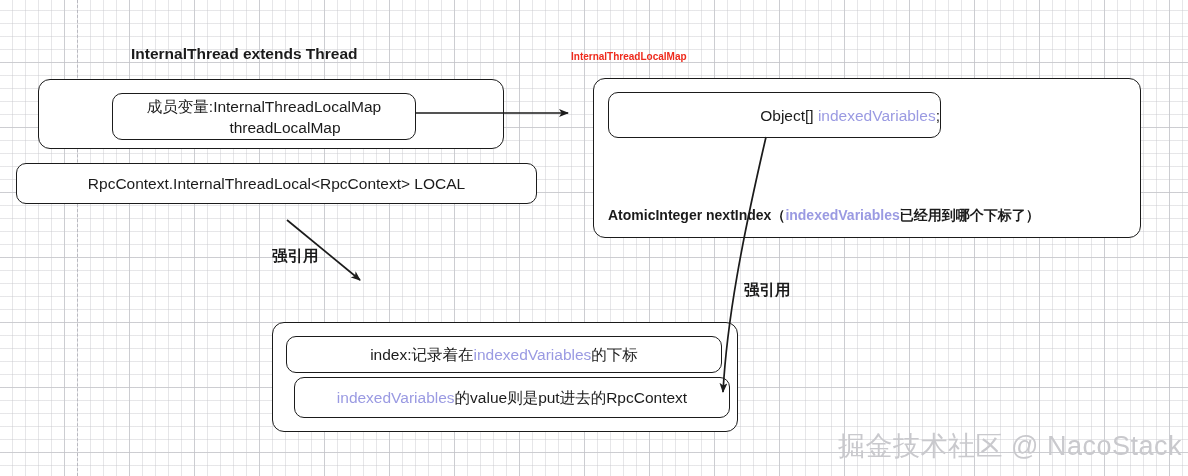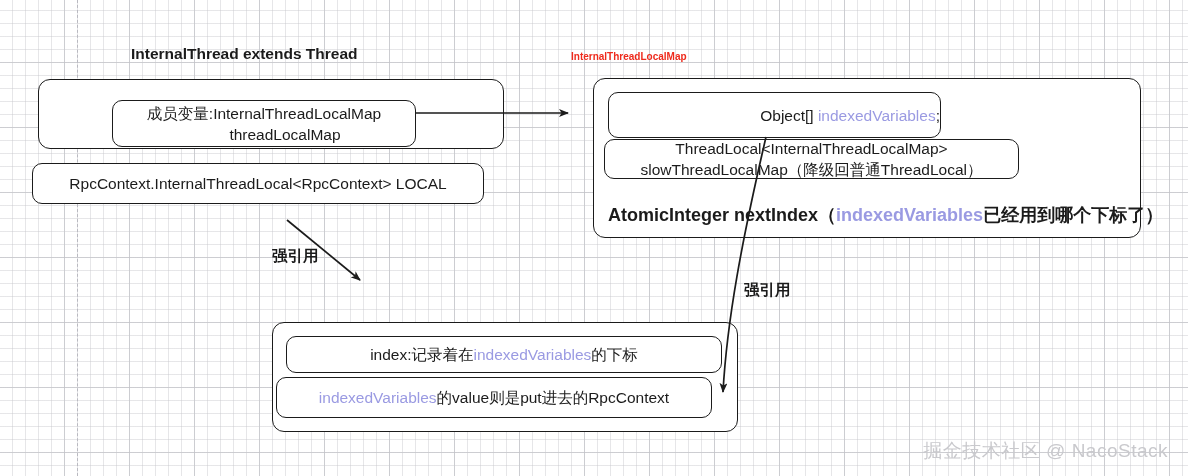--- a/index.html
+++ b/index.html
@@ -47,22 +47,22 @@
     font-size:15px;
     line-height:18px;
     font-weight:bold;
   }
   .title-red{color:#ee2a1c;}
   .pv{color:#9a9ae2;}
   .red{color:#ee2a1c;margin-left:42px;}
   .line{line-height:21px;font-size:15.5px;color:#1b1b1b;white-space:nowrap;}
   .watermark{
     position:absolute;
-    right:20px;bottom:12px;
-    font-size:19px;
+    right:6px;bottom:12px;
+    font-size:27px;
     color:#c9c9cd;
     letter-spacing:.5px;
     white-space:nowrap;
   }
   .dash-v{
     position:absolute;
     top:0;bottom:0;
     width:0;
     border-left:1px dashed #b9b9c0;
   }
@@ -71,52 +71,48 @@
 <body>
 
 <div id="canvas">
 
   <div class="dash-v" style="left:77px;"></div>
 
   <div class="lbl" style="left:131px;top:45px;font-size:15.5px;">InternalThread extends Thread</div>
 
   <div class="box" style="left:38px;top:79px;width:466px;height:70px;"></div>
 
-  <div class="inner-box" style="left:112px;top:100px;width:304px;height:47px;">
+  <div class="inner-box" style="left:112px;top:93px;width:304px;height:47px;">
     <div class="line">成员变量:InternalThreadLocalMap</div>
     <div class="line red">threadLocalMap</div>
   </div>
 
-  <div class="inner-box" style="left:32px;top:163px;width:452px;height:41px;">
+  <div class="inner-box" style="left:16px;top:163px;width:521px;height:41px;">
     <div class="line">RpcContext.InternalThreadLocal&lt;RpcContext&gt; LOCAL</div>
   </div>
 
   <div class="lbl title-red" style="left:571px;top:48px;font-size:10px;">InternalThreadLocalMap</div>
 
   <div class="box" style="left:593px;top:78px;width:548px;height:160px;"></div>
 
   <div class="inner-box" style="left:608px;top:92px;width:333px;height:46px;align-items:flex-end;">
     <div class="line"><span>Object[] </span><span class="pv">indexedVariables</span><span>;</span></div>
   </div>
 
-  <div class="inner-box" style="left:604px;top:139px;width:415px;height:40px;">
-    <div class="line">ThreadLocal&lt;InternalThreadLocalMap&gt;</div>
-    <div class="line">slowThreadLocalMap（降级回普通ThreadLocal）</div>
-  </div>
 
-  <div class="lbl" style="left:608px;top:206px;font-size:18px;"><span>AtomicInteger nextIndex（</span><span class="pv">indexedVariables</span><span>已经用到哪个下标了）</span></div>
+  <div class="lbl" style="left:608px;top:206px;font-size:14px;"><span>AtomicInteger nextIndex（</span><span class="pv">indexedVariables</span><span>已经用到哪个下标了）</span></div>
 
 
   <div class="box" style="left:272px;top:322px;width:466px;height:110px;"></div>
 
   <div class="inner-box" style="left:286px;top:336px;width:436px;height:37px;text-align:center;">
     <div class="line"><span>index:记录着在</span><span class="pv">indexedVariables</span><span>的下标</span></div>
   </div>
 
-  <div class="inner-box" style="left:276px;top:377px;width:436px;height:41px;">
+  <div class="inner-box" style="left:294px;top:377px;width:436px;height:41px;">
     <div class="line"><span class="pv">indexedVariables</span><span>的value则是put进去的RpcContext</span></div>
   </div>
 
   <div class="lbl" style="left:272px;top:247px;font-size:15.5px;">强引用</div>
   <div class="lbl" style="left:744px;top:281px;font-size:15.5px;">强引用</div>
 
   <svg class="svg-layer" viewBox="0 0 1188 476">
     <defs>
       <marker id="ah" markerWidth="10" markerHeight="8" refX="9" refY="4" orient="auto" markerUnits="userSpaceOnUse">
         <path d="M0,0 L10,4 L0,8 L2.6,4 Z" fill="#1b1b1b"></path>

